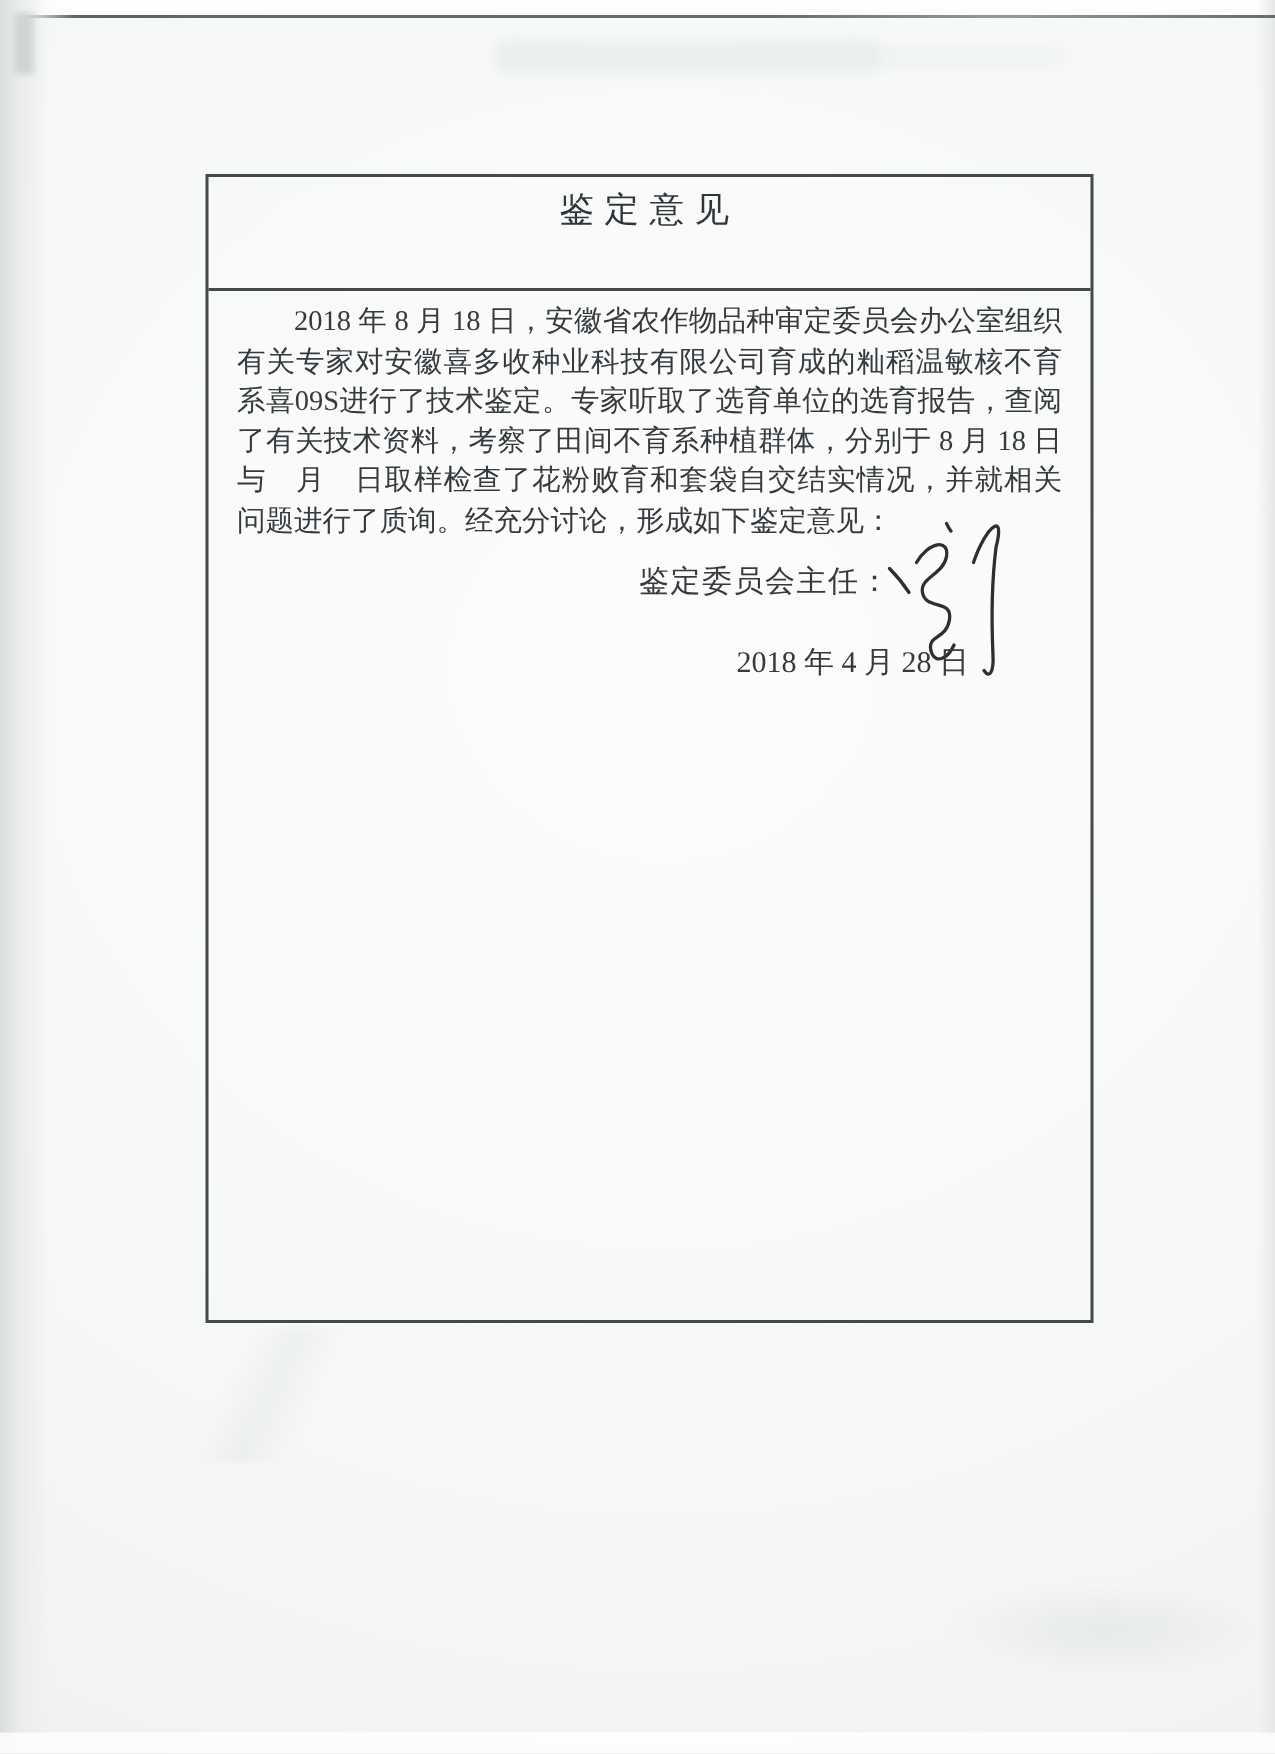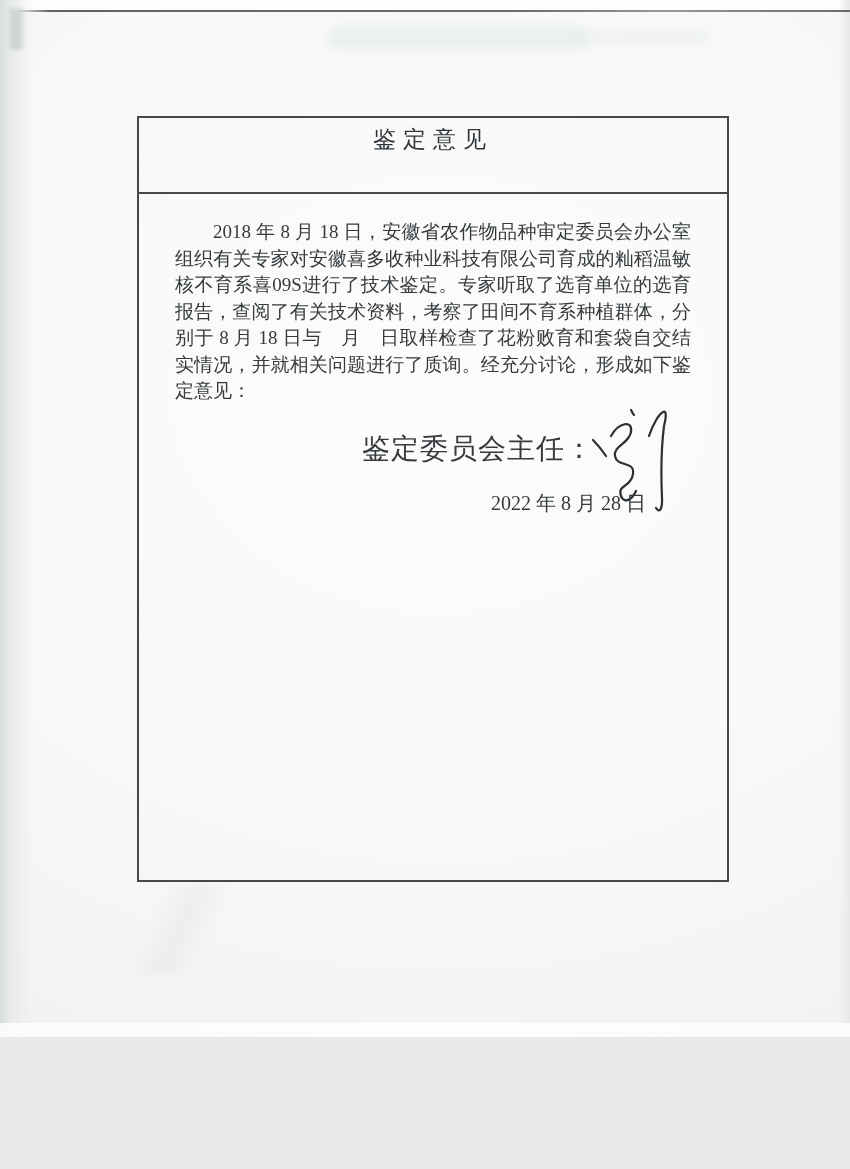--- a/index.html
+++ b/index.html
@@ -3,21 +3,21 @@
 <meta charset="utf-8">
 <style>
   html,body{margin:0;padding:0;}
   body{
     width:850px;height:1169px;
     font-family:"Liberation Serif","DejaVu Serif",serif;
     background:#e8eae9;
     overflow:hidden;
   }
   .scan-page{
-    position:relative;width:850px;height:1037px;overflow:hidden;
+    position:relative;width:850px;height:1169px;overflow:hidden;
     background:
       radial-gradient(ellipse 120% 80% at 52% 38%, #fbfcfb 0%, #f7f9f8 55%, #f1f3f2 88%, #ecefee 100%);
   }
   
   .top-white-strip{position:absolute;left:0;top:0;width:850px;height:10px;background:#fdfdfd;}
   .scanner-edge-line{position:absolute;left:16px;top:10px;width:834px;height:2px;
     background:linear-gradient(to right, rgba(70,74,76,0) 0%, rgba(70,74,76,.85) 4%, rgba(70,74,76,.8) 60%, rgba(70,74,76,.55) 78%, rgba(70,74,76,.8) 100%);}
   .left-edge-shadow{position:absolute;left:0;top:0;width:34px;height:1169px;
     background:linear-gradient(to right,#d9dedb 0%, #e9ecea 35%, rgba(233,236,234,0) 100%);}
   .right-edge-shadow{position:absolute;right:0;top:0;width:12px;height:1169px;
@@ -47,24 +47,24 @@
   }
   .page-title{
     display:inline-block;font-size:23px;line-height:40px;letter-spacing:7px;
     color:#31353a;
   }
   .body-section{
     padding:8px 19px 0 19px;
     font-size:19px;line-height:26.5px;text-align:justify;text-justify:inter-character;
     color:#363a3e;
   }
-  .body-section p{margin:17px;text-indent:2em;}
+  .body-section p{margin:0;text-indent:2em;}
   .signature-block{position:relative;height:118px;}
   .signature-label{
-    position:absolute;right:114px;top:14px;font-size:28px;letter-spacing:1px;white-space:nowrap;
+    position:absolute;right:114px;top:14px;font-size:20px;letter-spacing:1px;white-space:nowrap;
   }
   .signature-date{
     position:absolute;right:62px;top:68px;font-size:20px;white-space:nowrap;
   }
   .signature-svg{position:absolute;right:30px;top:-16px;width:95px;height:125px;}
   .signature-svg path{stroke:#2c3034;stroke-width:2.2;fill:none;stroke-linecap:round;}
 </style>
 </head>
 <body>
 
@@ -95,18 +95,18 @@
         <svg class="signature-svg" viewBox="0 0 95 125" aria-hidden="true">
 
           <path d="M10,34 C14,38 19,44 23,50"></path>
 
           <path d="M48,4 C49,6 50,8 51,9"></path>
 
           <path d="M28,30 C36,16 50,14 48,26 C46,38 30,40 32,50 C34,62 52,54 50,68 C48,82 34,78 38,90 C41,98 49,94 53,85"></path>
 
           <path d="M66,30 C70,18 76,8 80,6 C84,4 83,12 81,20 C78,44 78,70 79,92 C79.5,102 77,108 73,102"></path>
         </svg>
-        <span class="signature-date">2022 年 8 月 28 日</span>
+        <span class="signature-date">2018 年 4 月 28 日</span>
       </div>
     </div>
 
   </div>
 </div>
 
 </body></html>

